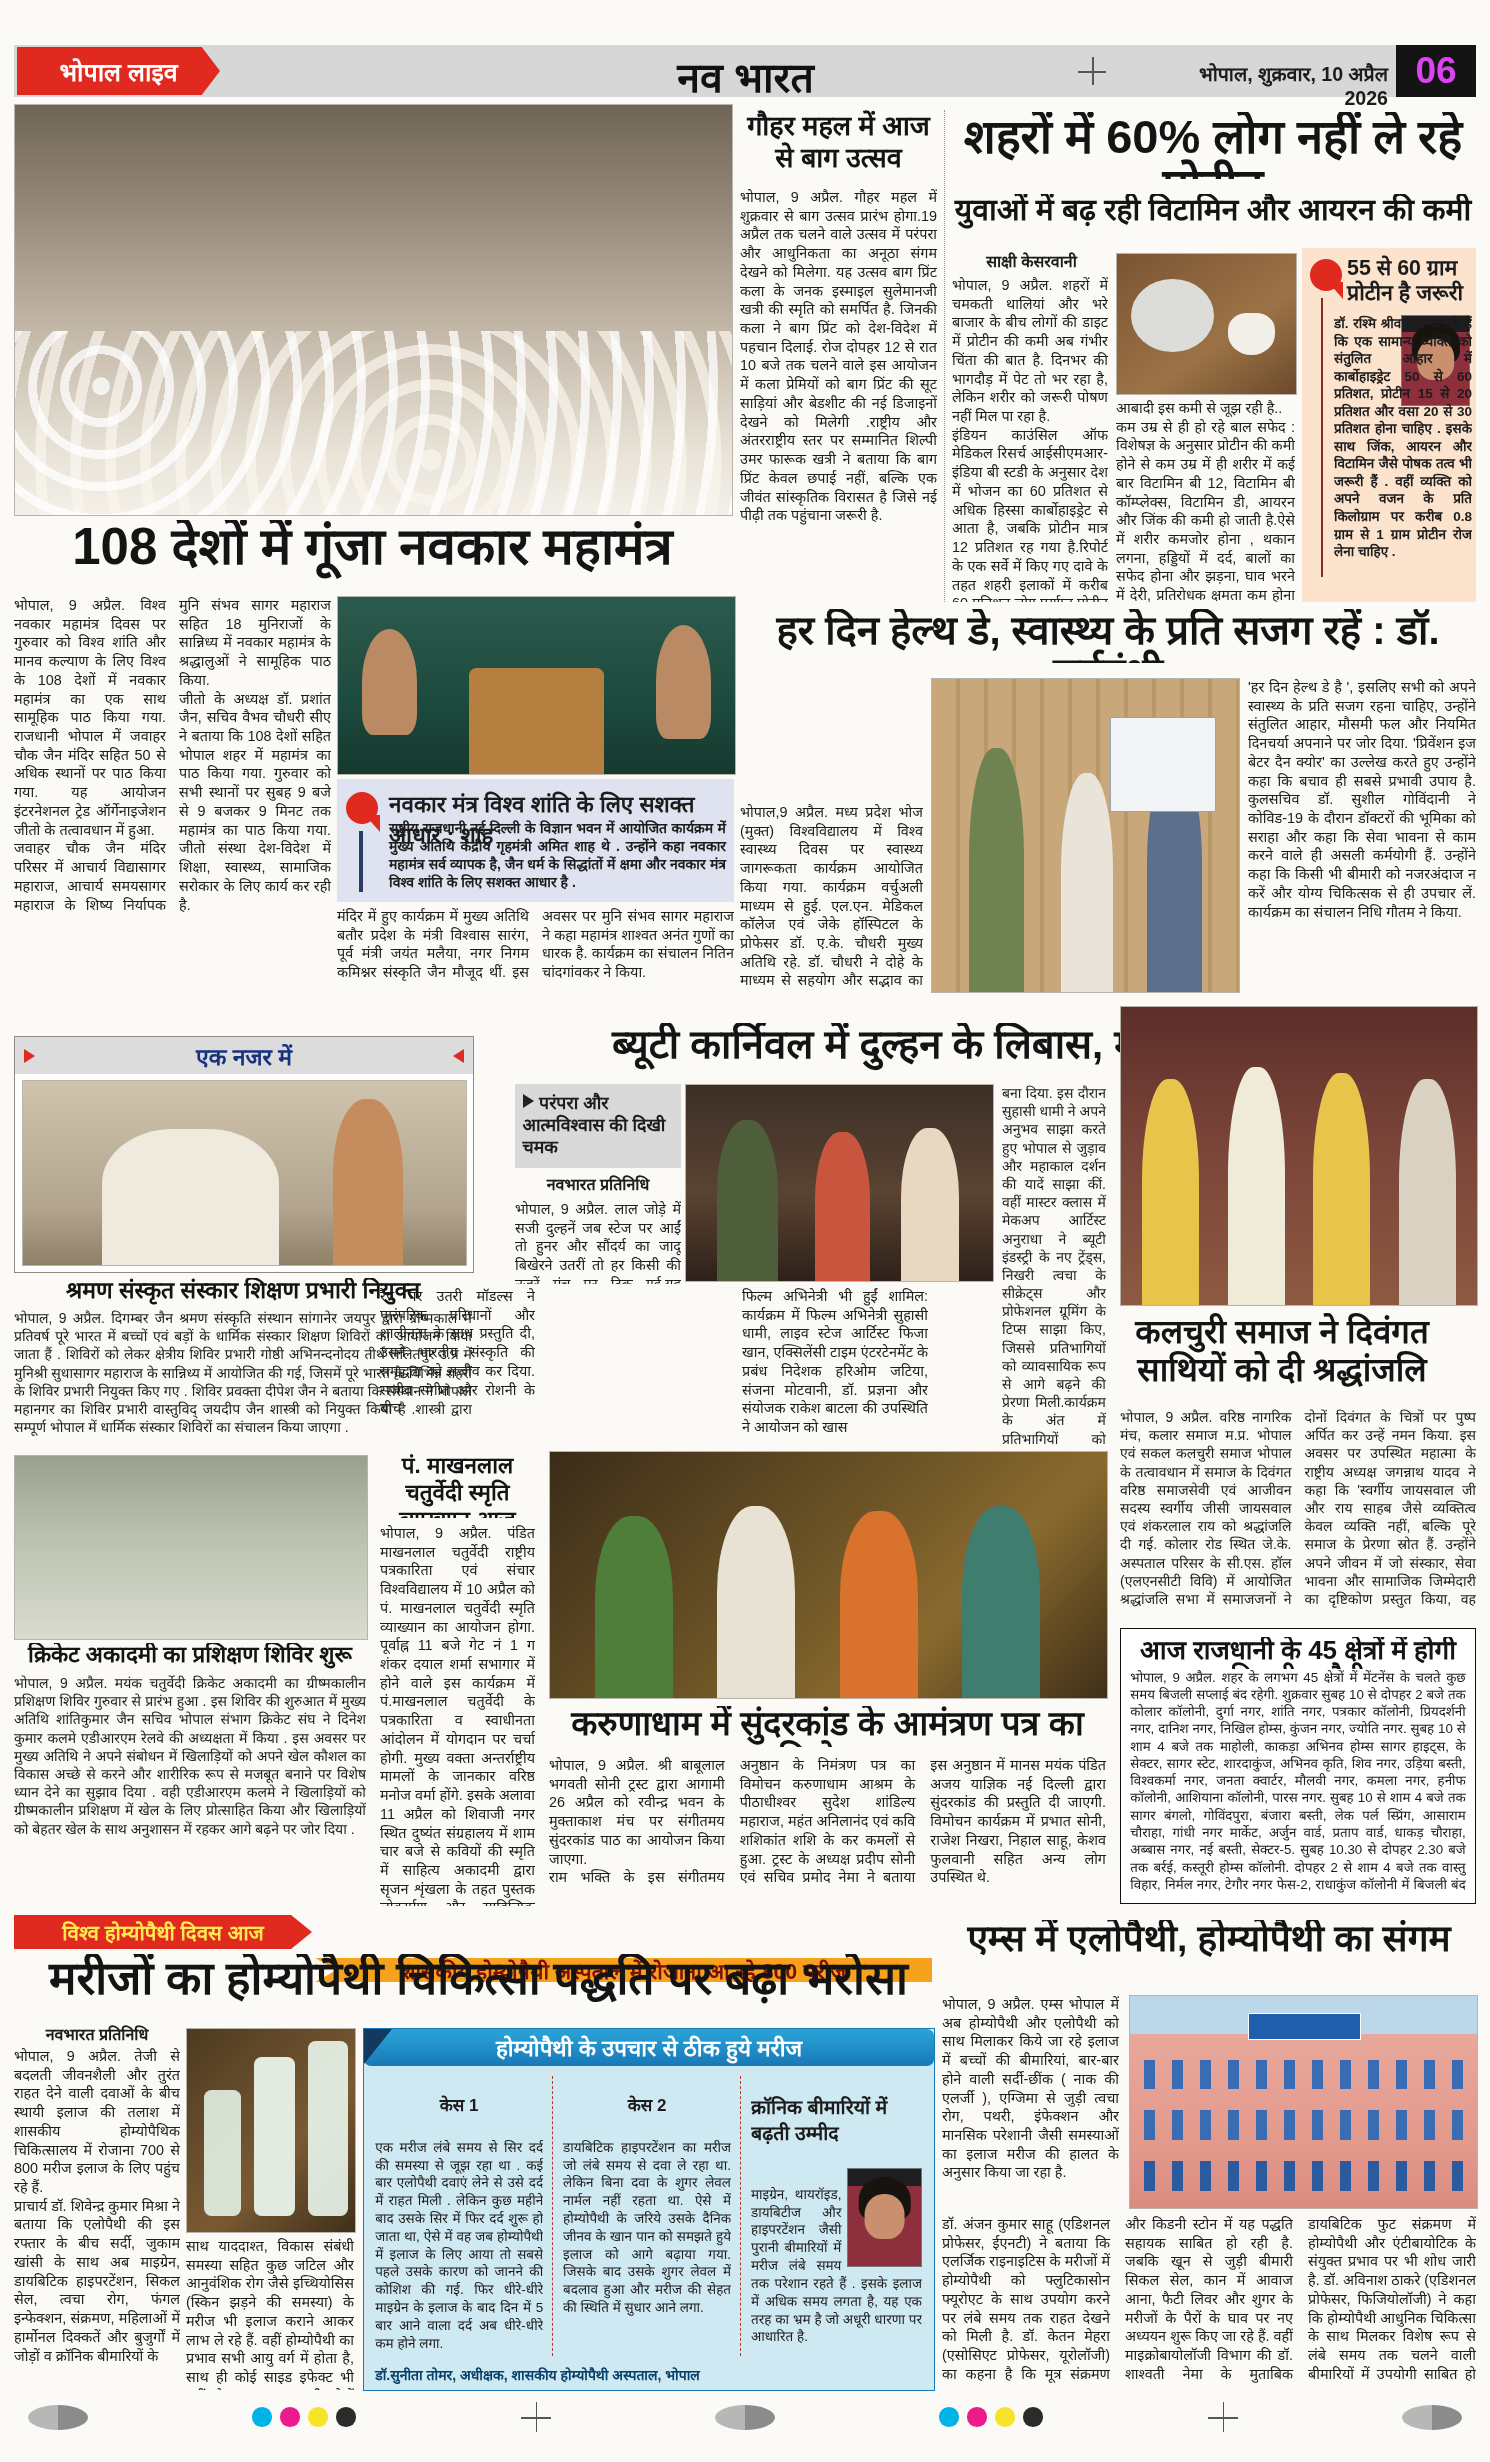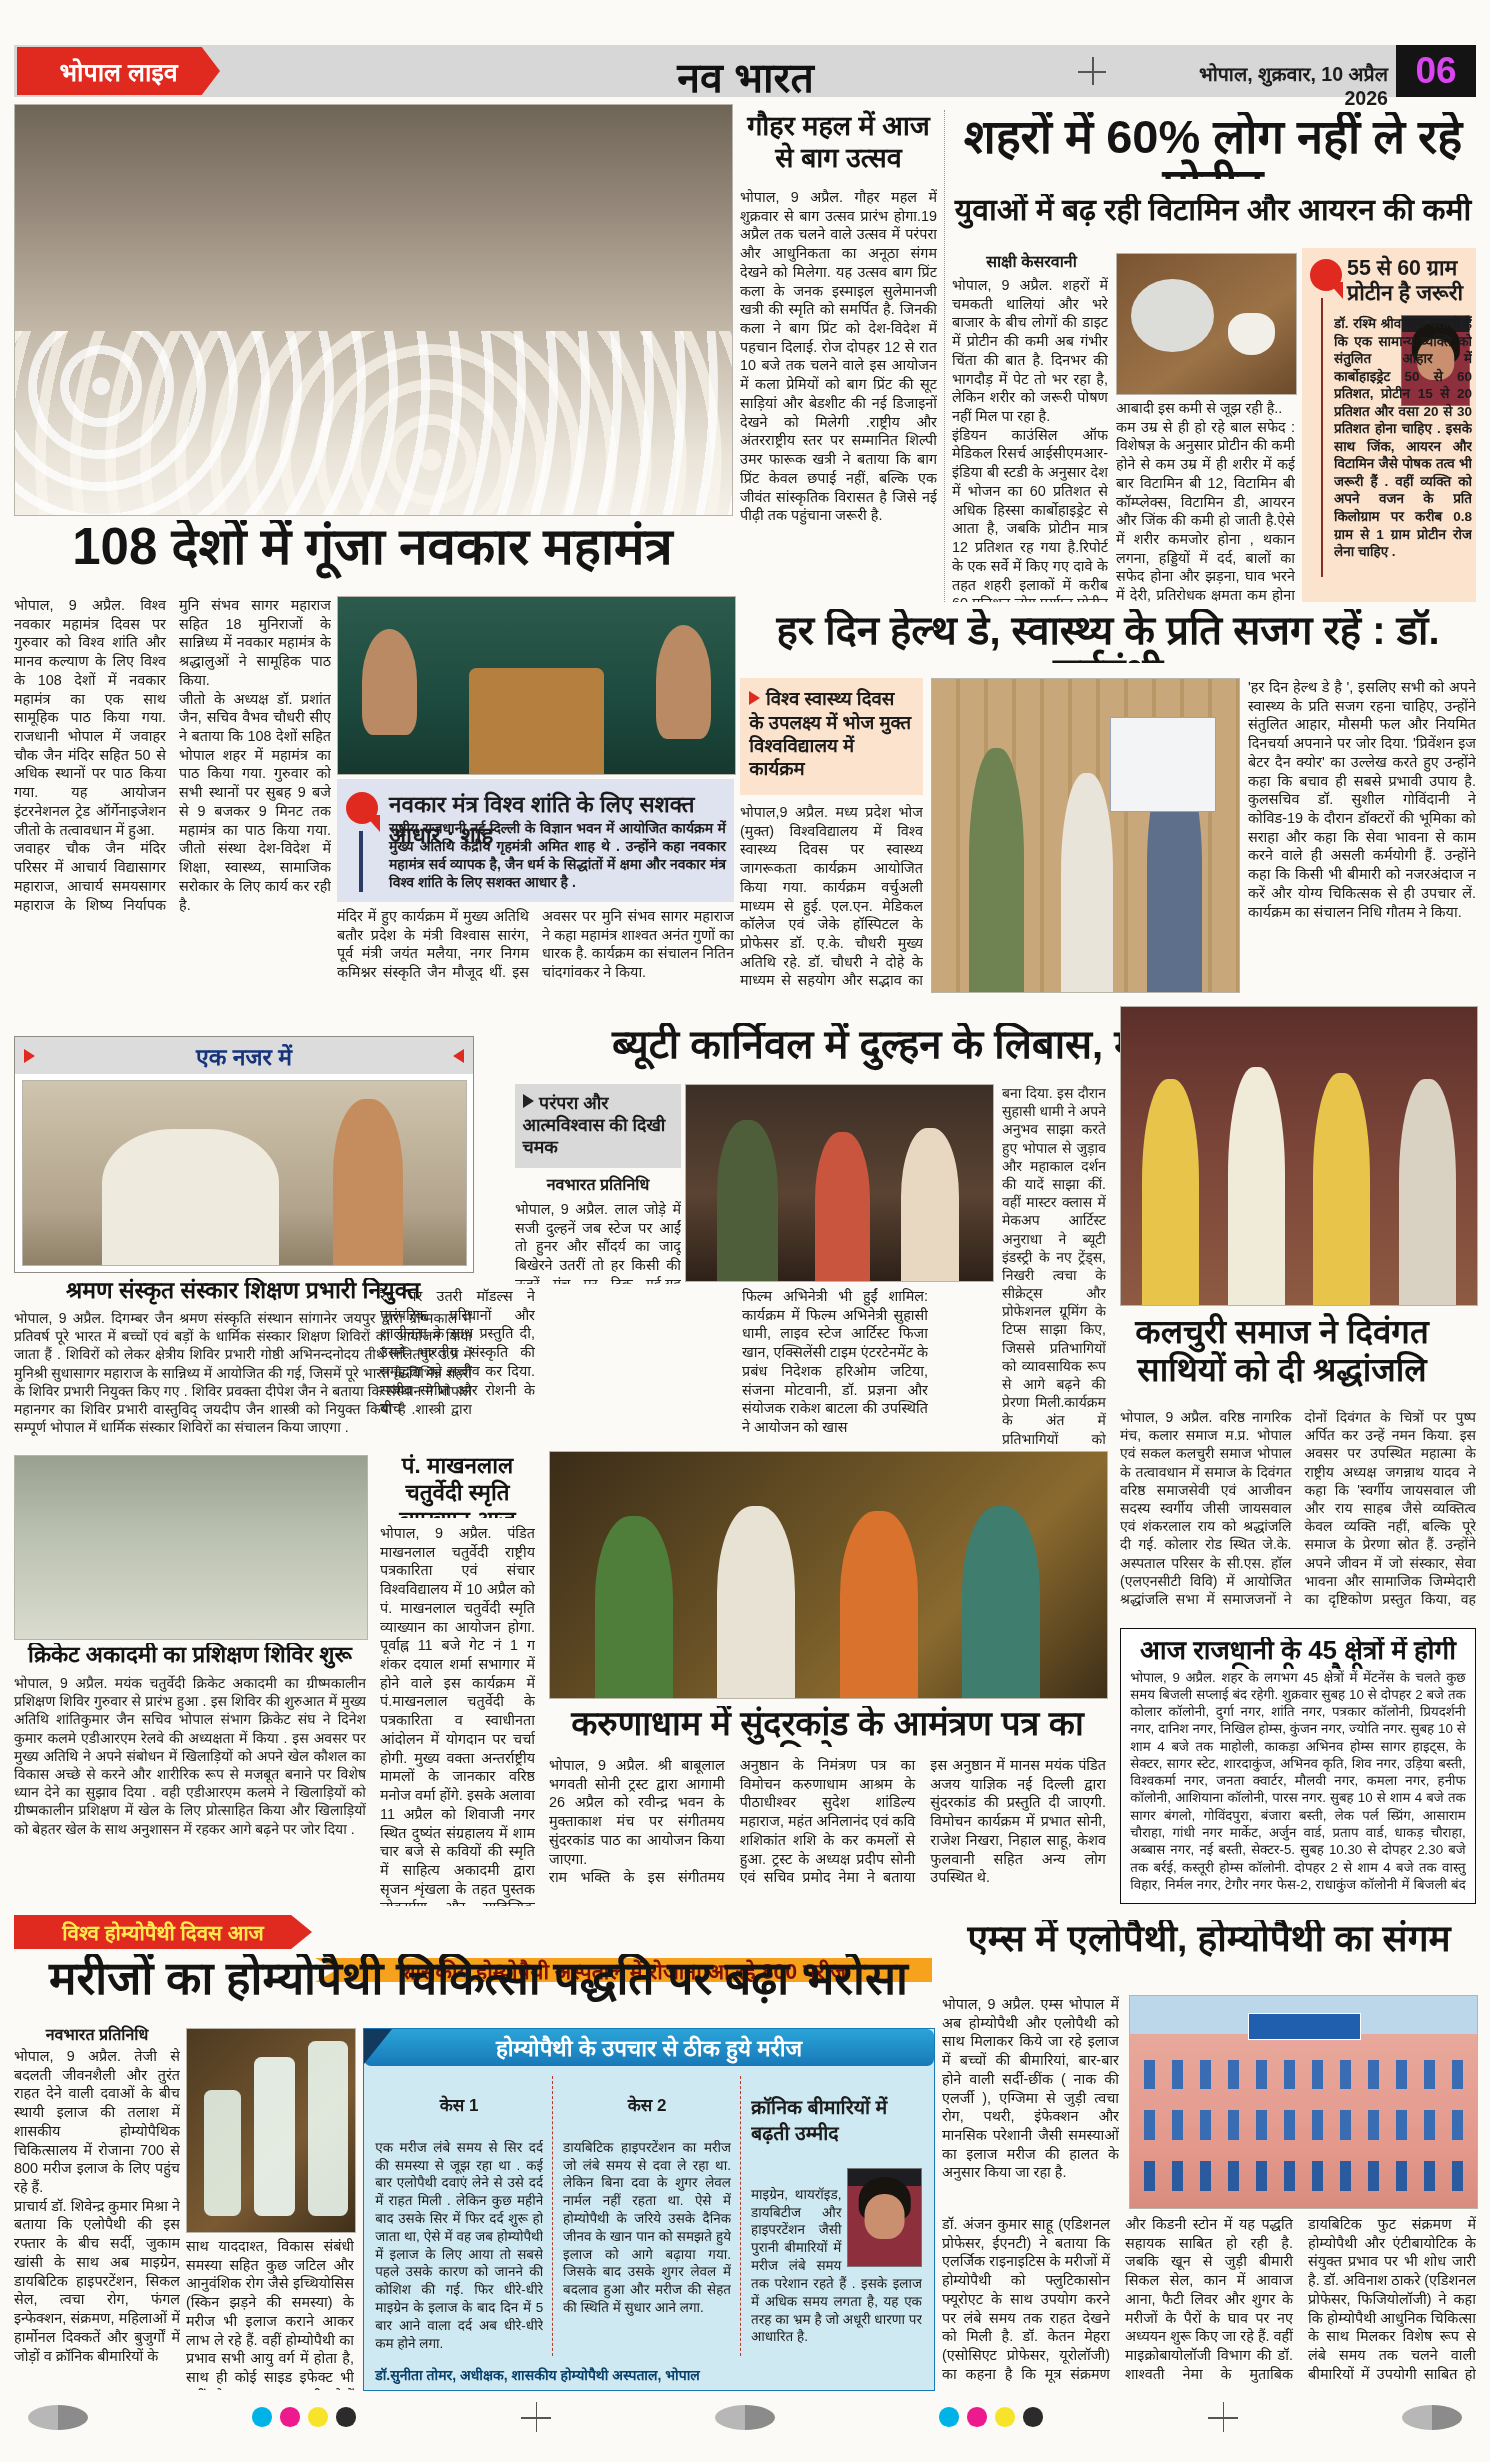--- a/index.html
+++ b/index.html
@@ -120,24 +120,20 @@
     <span class="qrule" style="left:18.6px;top:50px;height:279px;background:#8a2b20;width:2.8px;"></span>
     <div class="abs" style="left:45px;top:7.5px;width:123px;font-size:21.4px;font-weight:800;line-height:1.2;">55 से 60 ग्राम प्रोटीन है जरूरी</div>
     <div class="portrait abs" style="left:99px;top:67px;width:67px;height:89px;">
       <span class="hair"></span>
       <span class="face"></span>
     </div>
     <div class="abs" style="left:32px;top:67px;width:138px;height:279px;font-size:13.5px;line-height:1.3;text-align:justify;font-weight:600;overflow:hidden;">डॉ. रश्मि श्रीवास्तव बताती हैं कि एक सामान्य व्यक्ति को संतुलित आहार में कार्बोहाइड्रेट 50 से 60 प्रतिशत, प्रोटीन 15 से 20 प्रतिशत और वसा 20 से 30 प्रतिशत होना चाहिए . इसके साथ जिंक, आयरन और विटामिन जैसे पोषक तत्व भी जरूरी हैं . वहीं व्यक्ति को अपने वजन के प्रति किलोग्राम पर करीब 0.8 ग्राम से 1 ग्राम प्रोटीन रोज लेना चाहिए .</div>
   </div>
 
   <div class="abs hl" style="left:740px;top:609px;width:736px;height:54px;font-size:40px;">हर दिन हेल्थ डे, स्वास्थ्य के प्रति सजग रहें : डॉ. सूर्यवंशी</div>
-  <div class="abs qbox-peach" style="left:740px;top:678px;width:183px;height:117px;padding:9.3px 9.3px 0 9.3px;box-sizing:border-box;">
-    <span class="tri-r" style="float:left;margin:3.7px 5.6px 0 0;"></span>
-    <span class="kicker">विश्व स्वास्थ्य दिवस के उपलक्ष्य में भोज मुक्त विश्वविद्यालय में कार्यक्रम</span>
-  </div>
   <div class="abs body" style="left:740px;top:803px;width:183px;height:188px;">भोपाल,9 अप्रैल. मध्य प्रदेश भोज (मुक्त) विश्वविद्यालय में विश्व स्वास्थ्य दिवस पर स्वास्थ्य जागरूकता कार्यक्रम आयोजित किया गया. कार्यक्रम वर्चुअली माध्यम से हुई. एल.एन. मेडिकल कॉलेज एवं जेके हॉस्पिटल के प्रोफेसर डॉ. ए.के. चौधरी मुख्य अतिथि रहे. डॉ. चौधरी ने दोहे के माध्यम से सहयोग और सद्भाव का संदेश दिया. कार्यक्रम विश्व स्वास्थ्य संगठन (डब्ल्यूएचओ) की थीम 'स्वास्थ्य के लिए एकजुट हो विश्व' पर आधारित रहा.</div>
   <div class="abs ph" style="left:931px;top:678px;width:307px;height:313px;
        background:repeating-linear-gradient(90deg,#c8a87a 0 24px,#b99868 24px 28px);">
     <div class="abs" style="left:12%;top:22%;width:18%;height:78%;background:#6e8252;border-radius:45% 45% 0 0;"></div>
     <div class="abs" style="left:42%;top:30%;width:17%;height:70%;background:#e8e4da;border-radius:45% 45% 0 0;"></div>
     <div class="abs" style="left:70%;top:26%;width:18%;height:74%;background:#5d6f8a;border-radius:45% 45% 0 0;"></div>
     <div class="abs" style="left:58%;top:12%;width:34%;height:30%;background:#f3f4f6;border:1.9px solid #9aa2b5;"></div>
   </div>
   <div class="abs body" style="left:1248px;top:678px;width:228px;height:313px;">'हर दिन हेल्थ डे है ', इसलिए सभी को अपने स्वास्थ्य के प्रति सजग रहना चाहिए, उन्होंने संतुलित आहार, मौसमी फल और नियमित दिनचर्या अपनाने पर जोर दिया. 'प्रिवेंशन इज बेटर दैन क्योर' का उल्लेख करते हुए उन्होंने कहा कि बचाव ही सबसे प्रभावी उपाय है. कुलसचिव डॉ. सुशील गोविंदानी ने कोविड-19 के दौरान डॉक्टरों की भूमिका को सराहा और कहा कि सेवा भावना से काम करने वाले ही असली कर्मयोगी हैं. उन्होंने कहा कि किसी भी बीमारी को नजरअंदाज न करें और योग्य चिकित्सक से ही उपचार लें. कार्यक्रम का संचालन निधि गौतम ने किया.</div>
 

